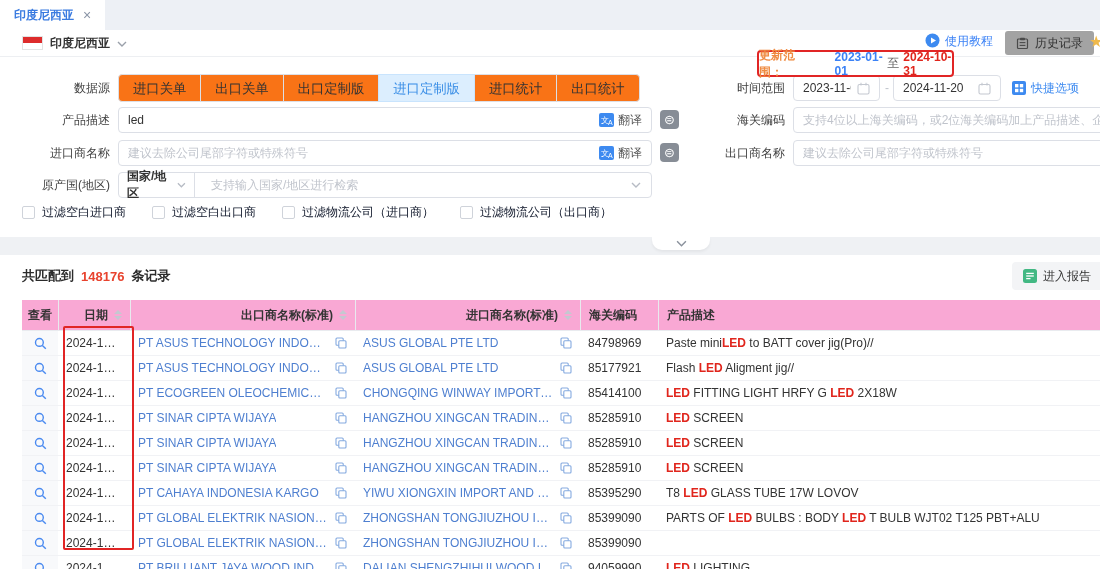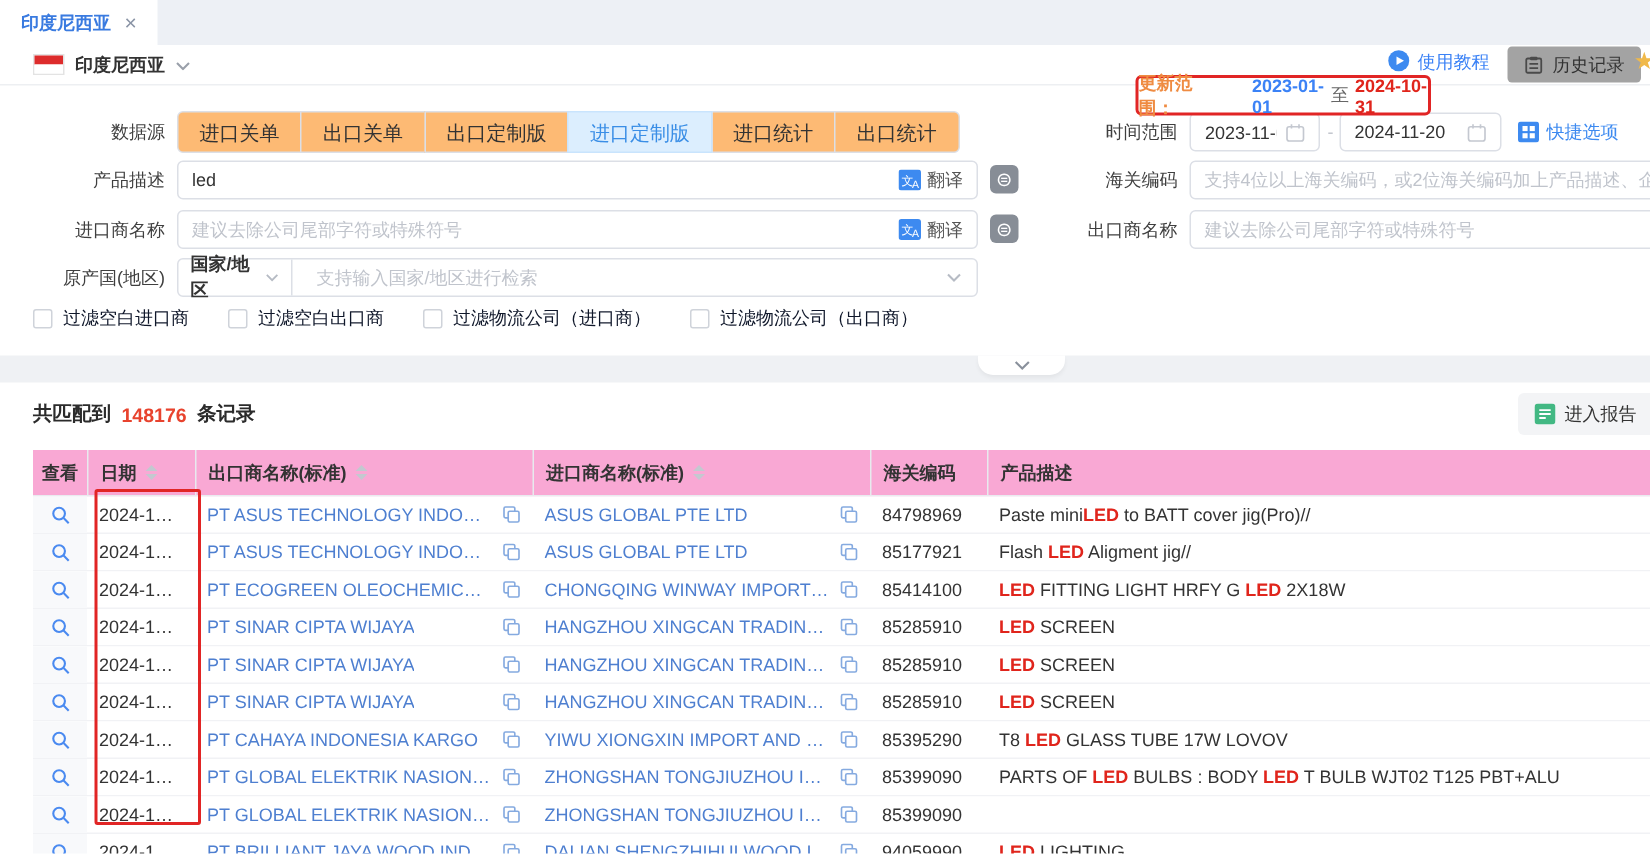--- a/index.html
+++ b/index.html
@@ -25,21 +25,21 @@
   
   .update-box{position:absolute;left:757px;top:50px;width:193px;height:23px;border:2px solid #e12525;border-radius:4px;background:#fff;display:flex;align-items:center;justify-content:center;gap:4px;font-weight:bold;z-index:6;}
   .u-label{color:#ef8b41;}
   .u-from{color:#3b82f6;margin-left:24px;}
   .u-zhi{color:#666;font-weight:normal;}
   .u-to{color:#e0251c;}
   
   .flabel{position:absolute;left:0;width:110px;text-align:right;line-height:26px;color:#3f3f3f;}
   .frlabel{position:absolute;left:690px;width:95px;text-align:right;line-height:26px;color:#3f3f3f;}
   .ds-group{position:absolute;left:118px;top:74px;display:flex;}
-  .ds-btn{height:28px;line-height:28px;padding:0 14px;border:1px solid #dcdfe6;background:#fdba74;margin-left:-1px;box-sizing:border-box;color:#333;cursor:pointer;white-space:nowrap;}
+  .ds-btn{height:28px;line-height:28px;padding:0 14px;border:1px solid #dcdfe6;background:#f97316;margin-left:-1px;box-sizing:border-box;color:#333;cursor:pointer;white-space:nowrap;}
   .ds-btn:first-child{border-radius:4px 0 0 4px;margin-left:0;}
   .ds-btn:last-child{border-radius:0 4px 4px 0;}
   .ds-btn.active{background:#dceefe;color:#3a8ee6;border-color:#c9e4fd;position:relative;z-index:1;}
   .inp{position:absolute;height:26px;border:1px solid #dcdfe6;border-radius:4px;background:#fff;box-sizing:border-box;display:flex;align-items:center;padding:0 9px;gap:6px;}
   .inp input{border:none;outline:none;flex:1;font:inherit;color:#333;background:transparent;min-width:0;padding:0;}
   .inp input::placeholder{color:#c0c4cc;}
   .ph{color:#c0c4cc;flex:1;overflow:hidden;white-space:nowrap;}
   .translate{display:flex;align-items:center;gap:4px;color:#555;cursor:pointer;flex:none;}
   .exact-btn{position:absolute;width:19px;height:19px;background:#878d96;border-radius:4px;color:#fff;display:flex;align-items:center;justify-content:center;font-size:13px;line-height:1;cursor:pointer;}
   .dash{position:absolute;left:882px;top:75px;width:10px;line-height:26px;text-align:center;color:#c0c4cc;}
@@ -54,21 +54,21 @@
   
   .count-row{position:absolute;left:22px;top:267px;display:flex;gap:7px;align-items:center;font-size:13px;font-weight:bold;color:#2b2b2b;}
   .count-num{color:#e8432e;}
   .report-btn{position:absolute;left:1012px;top:262px;height:28px;padding:0 11px;background:#f3f4f6;border-radius:4px 0 0 4px;display:flex;align-items:center;gap:6px;color:#333;cursor:pointer;white-space:nowrap;}
   .table{position:absolute;left:22px;top:300px;width:1078px;}
   .thead,.trow{display:grid;grid-template-columns:36px 72px 225px 225px 78px 1fr;align-items:center;}
   .thead{height:30px;background:#f9a8d4;border-bottom:1px solid #e9ebef;}
   .th{display:flex;align-items:center;height:100%;box-sizing:border-box;padding:0 8px;font-weight:bold;color:#333;white-space:nowrap;overflow:hidden;}
   .th + .th{border-left:1px solid #e8eaee;}
   .th.center{justify-content:center;padding:0;}
-  .th.sortable{justify-content:flex-start;}
+  .th.sortable{justify-content:flex-end;}
   .sort{display:inline-flex;flex-direction:column;gap:2px;margin-left:6px;flex:none;cursor:pointer;}
   .sort i{width:0;height:0;border-left:4px solid transparent;border-right:4px solid transparent;}
   .sort .up{border-bottom:4px solid #c4c8d0;}
   .sort .dn{border-top:4px solid #c4c8d0;}
   .trow{height:24px;border-bottom:1px solid #f1f2f5;background:#fff;}
   .tc{padding:0 8px;white-space:nowrap;overflow:hidden;text-overflow:ellipsis;box-sizing:border-box;}
   .c-view{display:flex;justify-content:center;align-items:center;height:100%;padding:0;background:#f8f9fb;cursor:pointer;}
   .c-link{display:flex;align-items:center;justify-content:space-between;gap:6px;}
   .c-link a{color:#4e7fd0;text-decoration:none;overflow:hidden;text-overflow:ellipsis;white-space:nowrap;cursor:pointer;}
   .copy{flex:none;cursor:pointer;display:flex;}

